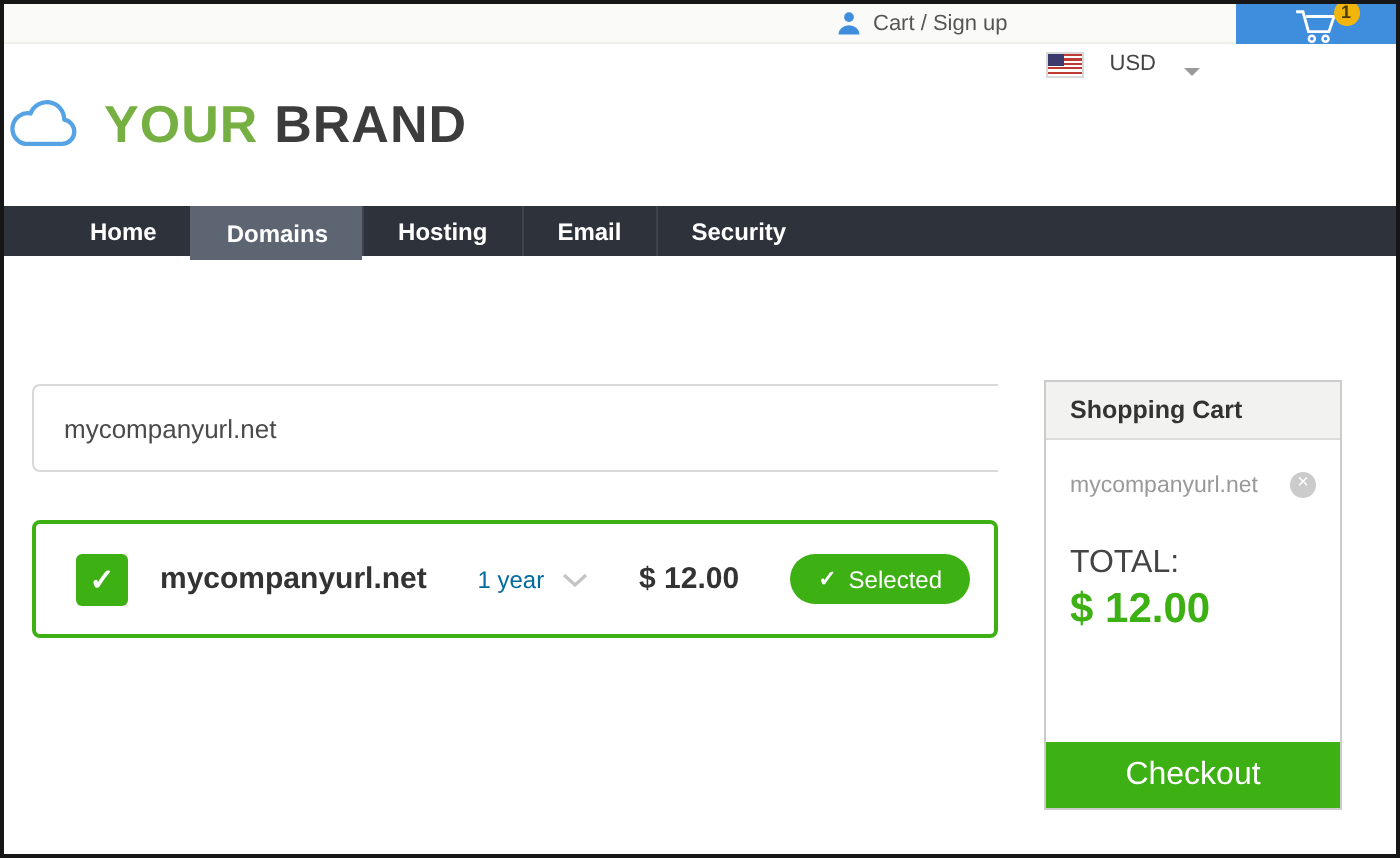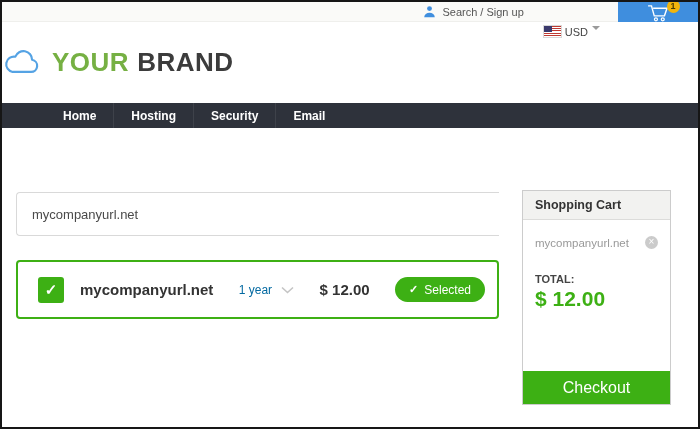--- a/index.html
+++ b/index.html
@@ -5,21 +5,21 @@
   * { margin:0; padding:0; box-sizing:border-box; }
   html,body { background:#fff; }
   body { font-family:"Liberation Sans", sans-serif; }
   .page { width:700px; height:429px; border:2px solid #161616; background:#fff; position:relative; overflow:hidden; }
 
   
   .topbar { height:20px; background:#fafaf8; border-bottom:1px solid #efefec;
             display:flex; justify-content:flex-end; align-items:center; }
   .tb-login { display:flex; align-items:center; gap:6px; font-size:11px; color:#555; margin-right:20px; cursor:pointer; }
   .user-svg { fill:var(--blue,#3f8ede); }
-  .tb-currency { display:flex; align-items:flex-start; gap:4px; font-size:11px; color:#444; margin-right:18px; cursor:pointer;margin-top:40px; }
+  .tb-currency { display:flex; align-items:flex-end; gap:14px; font-size:11px; color:#444; margin-right:18px; cursor:pointer;margin-top:40px; }
   .flag { width:17px; height:11px; position:relative; flex:0 0 auto;
           background:repeating-linear-gradient(180deg,#bf3a32 0 1.1px,#fff 1.1px 2.2px);
           box-shadow:0 0 0 1px rgba(0,0,0,.15); }
   .flag::before { content:""; position:absolute; left:0; top:0; width:8px; height:6px; background:#3b3a6d; }
   .caret { width:0; height:0; border-left:4px solid transparent; border-right:4px solid transparent;
            border-top:4px solid #9a9a9a; }
   .tb-cart { width:80px; height:20px; background:var(--blue,#3f8ede); border:none; display:flex;
              align-items:center; justify-content:center; cursor:pointer; }
   .cart-wrap { position:relative; display:inline-flex; margin-top:2px; }
   .cart-svg path, .cart-svg circle { stroke:#fff; fill:none; }
@@ -29,21 +29,21 @@
 
   
   .logobar { height:81px; background:#fff; display:flex; align-items:center; }
   .logo { display:flex; align-items:center; gap:10px; cursor:pointer; }
   .cloud-svg path { stroke:var(--cloud-blue,#55a3e4); fill:none; }
   .logo-text { font-size:26px; font-weight:bold; letter-spacing:.5px; color:var(--logo-dark,#3c3c3c); }
   .logo-your { color:var(--logo-green,#76b043); margin-right:8px; }
 
   
   .nav { height:25px; background:var(--nav-bg,#2e323b); display:flex; align-items:stretch;
-         padding-left:44px; position:relative; z-index:2; }
+         padding-left:26px; position:relative; z-index:2; }
   .nav-item { display:flex; align-items:center; padding:0 17px; color:#fff; font-size:12px;
               font-weight:bold; cursor:pointer; }
   .nav-item + .nav-item { border-left:1px solid rgba(255,255,255,.08); }
   .nav-item.active { background:var(--nav-active,#5d6573); height:27px; border-left-color:transparent; }
 
   
   .content { position:relative; height:299px; background:#fff; }
 
   .search-row { position:absolute; left:14px; top:64px; width:483px; height:44px; display:flex; }
   .search-input { flex:1; min-width:0; border:1px solid #d9d9d9; border-right:none;
@@ -74,37 +74,37 @@
   
   .cart-panel { position:absolute; right:27px; top:62px; width:149px; height:215px; background:#fff;
                 border:1px solid #ccc; display:flex; flex-direction:column;margin-left:12px; }
   .cart-header { height:29px; background:#f2f2f0; border-bottom:1px solid #dcdcda; display:flex;
                  align-items:center; padding-left:12px; font-size:12.5px; font-weight:bold; color:#333; }
   .cart-body { flex:1; padding:0 12px; }
   .cart-item { margin-top:16px; display:flex; align-items:center; justify-content:space-between;
                font-size:11.5px; color:#999; }
   .remove { width:13px; height:13px; border-radius:50%; background:#cbcbcb; color:#fff; font-size:10px;
             line-height:12px; text-align:center; cursor:pointer; flex:0 0 auto; }
-  .total-label { margin-top:24px; font-size:11px; font-weight:bold; color:#444; }
+  .total-label { margin-top:24px; font-size:16px; font-weight:normal; color:#444; }
   .total-value { margin-top:2px; font-size:21px; font-weight:bold; color:var(--green,#3db014); }
   .btn-checkout { height:33px; background:var(--green,#3db014); border:none; color:#fff; font-size:16px;
                   font-family:inherit; cursor:pointer; }
 </style>
 </head>
 <body>
 
 <div class="page">
 
   <header class="topbar">
     <div class="tb-login">
       <svg class="user-svg" width="13" height="13" viewBox="0 0 16 16">
         <circle cx="8" cy="4.4" r="3"></circle>
         <path d="M1.5 15 a6.5 5.6 0 0 1 13 0 z"></path>
       </svg>
-      <span>Search / Sign up</span>
+      <span>Cart / Sign up</span>
     </div>
     <div class="tb-currency">
       <span class="flag"></span>
       <span>USD</span>
       <span class="caret"></span>
     </div>
     <button class="tb-cart">
       <span class="cart-wrap">
         <svg class="cart-svg" width="25" height="18" viewBox="0 0 25 19">
           <path d="M1.5 2 h3.6 l2.9 10.5 h10.8 l2.7 -8 H6.8" stroke-width="1.5"></path>
@@ -120,23 +120,24 @@
     <div class="logo">
       <svg class="cloud-svg" width="40" height="27" viewBox="0 0 44 30">
         <path d="M11.5 25.5 h20.5 a6.8 6.8 0 0 0 1.2 -13.5 A9.6 9.6 0 0 0 14.6 8.6 A7.6 7.6 0 0 0 11.5 25.5 Z" stroke-width="2.4" stroke-linejoin="round"></path>
       </svg>
       <span class="logo-text"><span class="logo-your">YOUR</span><span>BRAND</span></span>
     </div>
   </section>
 
   <nav class="nav">
     <div class="nav-item">Home</div>
+    <div class="nav-item active">Domains</div>
     <div class="nav-item">Hosting</div>
+    <div class="nav-item">Email</div>
     <div class="nav-item">Security</div>
-    <div class="nav-item">Email</div>
   </nav>
 
   <main class="content">
 
     <div class="search-row">
       <input class="search-input" type="text" value="mycompanyurl.net" style="">
     </div>
 
     <div class="result-card">
       <span class="checkbox">

